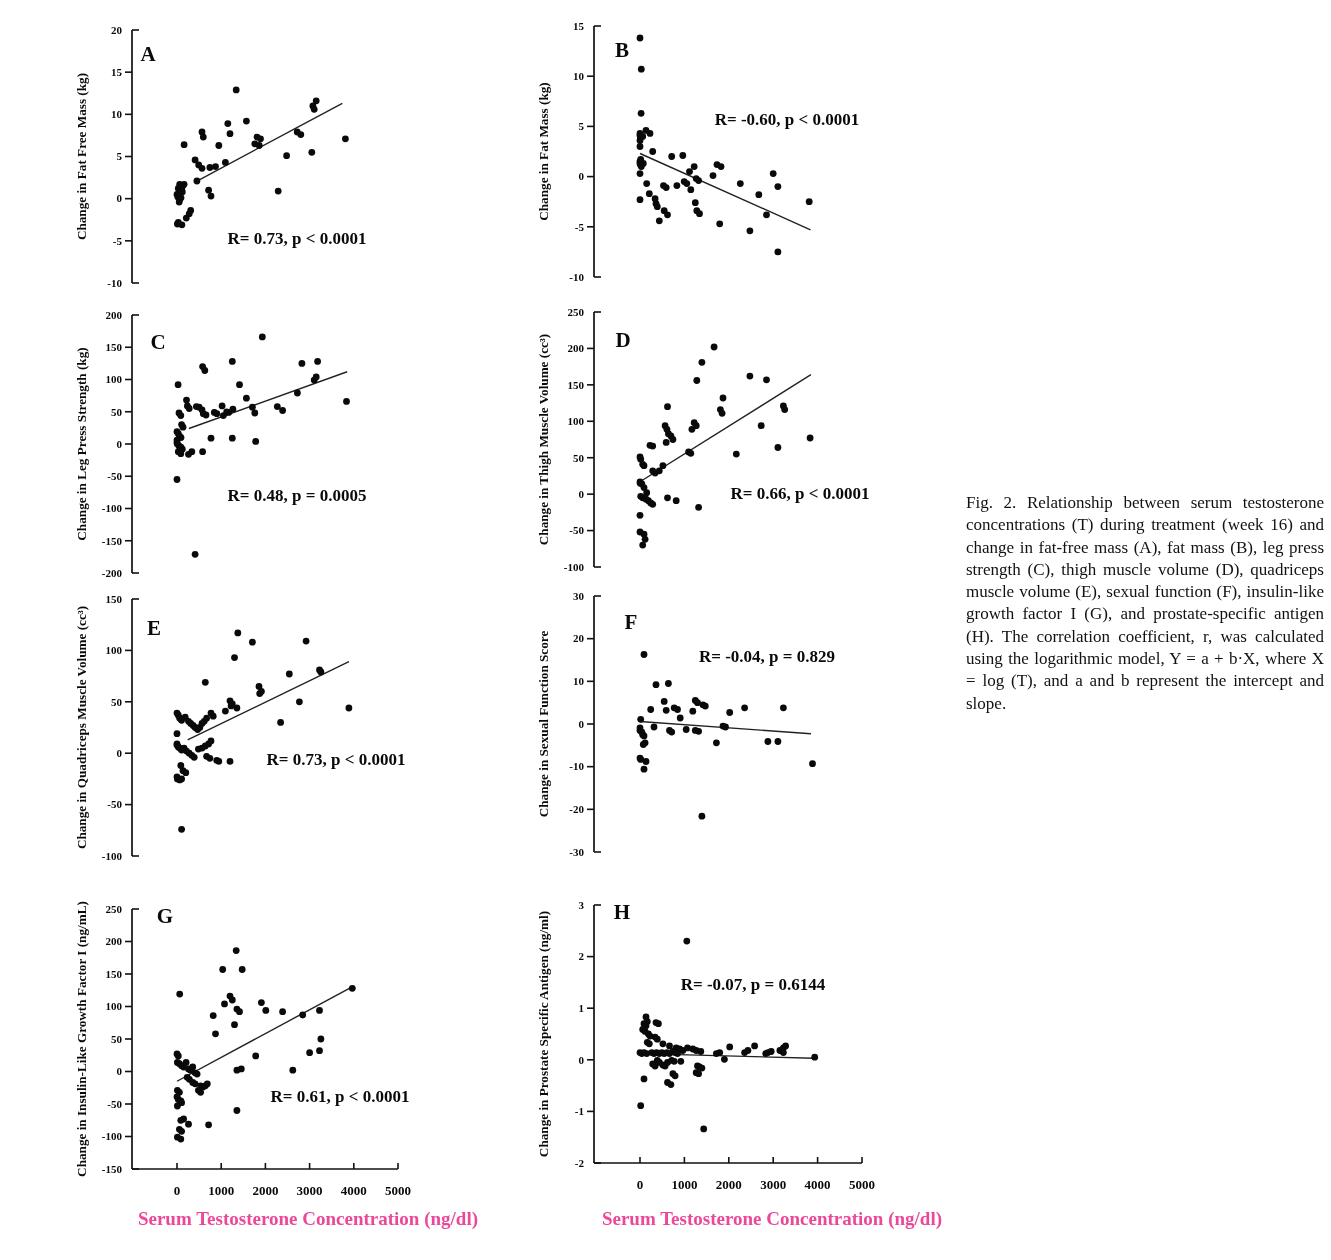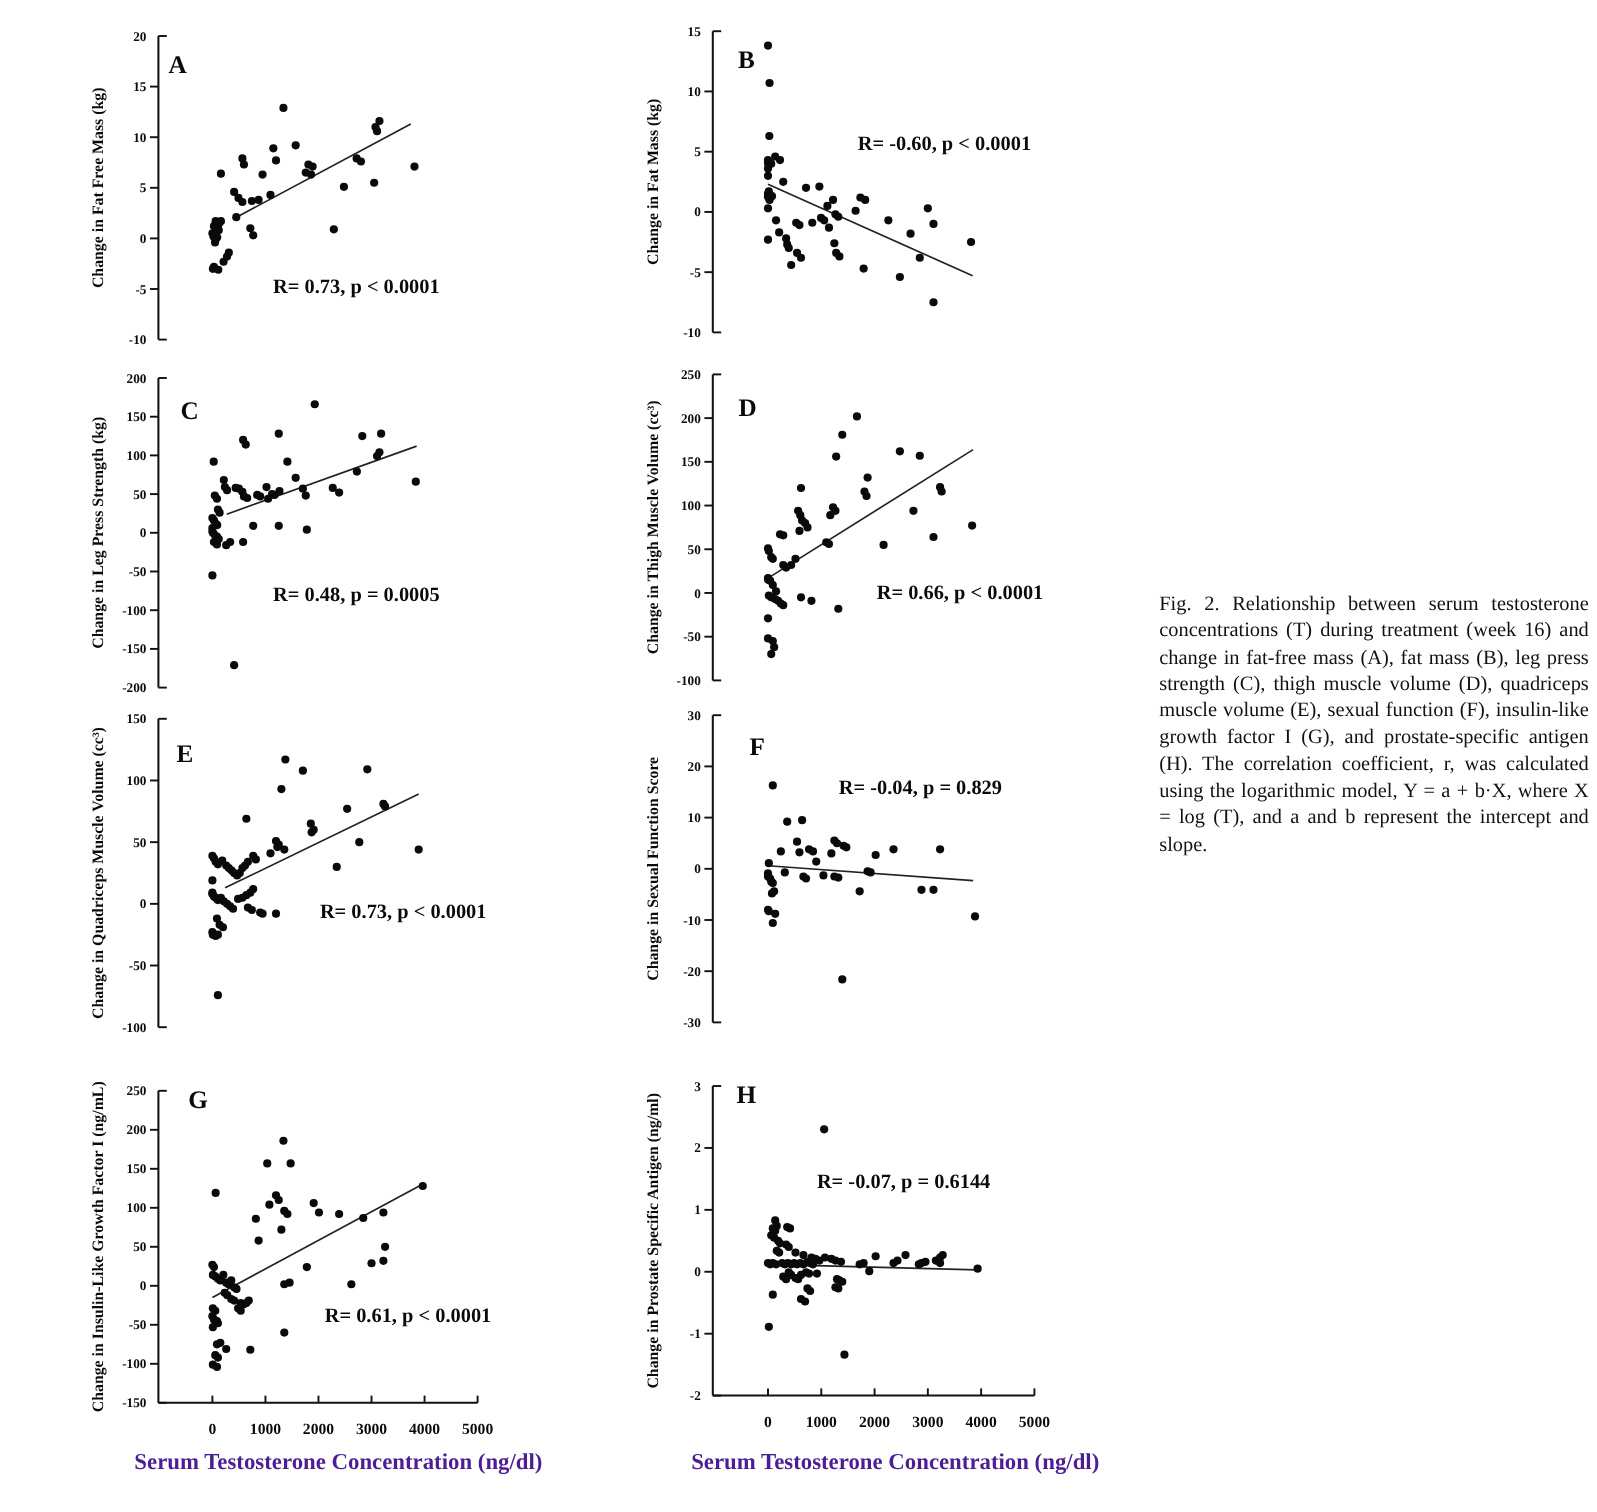--- a/index.html
+++ b/index.html
@@ -6,22 +6,22 @@
   body{width:1331px;height:1260px;position:relative;overflow:hidden;
        font-family:"Liberation Serif","DejaVu Serif",serif;}
   .page{position:absolute;left:0;top:0;width:1258px;height:1260px;background:#fff;}
   svg{position:absolute;left:0;top:0;}
   svg text{fill:#0a0a0a;}
   .ylab{font:bold 13.2px "Liberation Serif","DejaVu Serif",serif;}
   .ytick{font:bold 11px "Liberation Serif","DejaVu Serif",serif;}
   .xtick{font:bold 13px "Liberation Serif","DejaVu Serif",serif;}
   .letter{font:bold 21px "Liberation Serif","DejaVu Serif",serif;}
   .ann{font:bold 17px "Liberation Serif","DejaVu Serif",serif;}
-  .xtitle{position:absolute;top:1208px;width:392px;text-align:center;
-          font:bold 19px "Liberation Serif","DejaVu Serif",serif;color:#4c1d95;}
+  .xtitle{position:absolute;top:1208px;width:392px;text-align:right;
+          font:bold 19px "Liberation Serif","DejaVu Serif",serif;color:#ec4899;}
   #xtitle-left{left:86px;}
   #xtitle-right{left:550px;}
   .caption{position:absolute;left:966px;top:492px;width:358px;
            font:17px/22.3px "Liberation Serif","DejaVu Serif",serif;
            color:#111;text-align:justify;}
   .caption .it{}
 </style>
 </head>
 <body>
 

